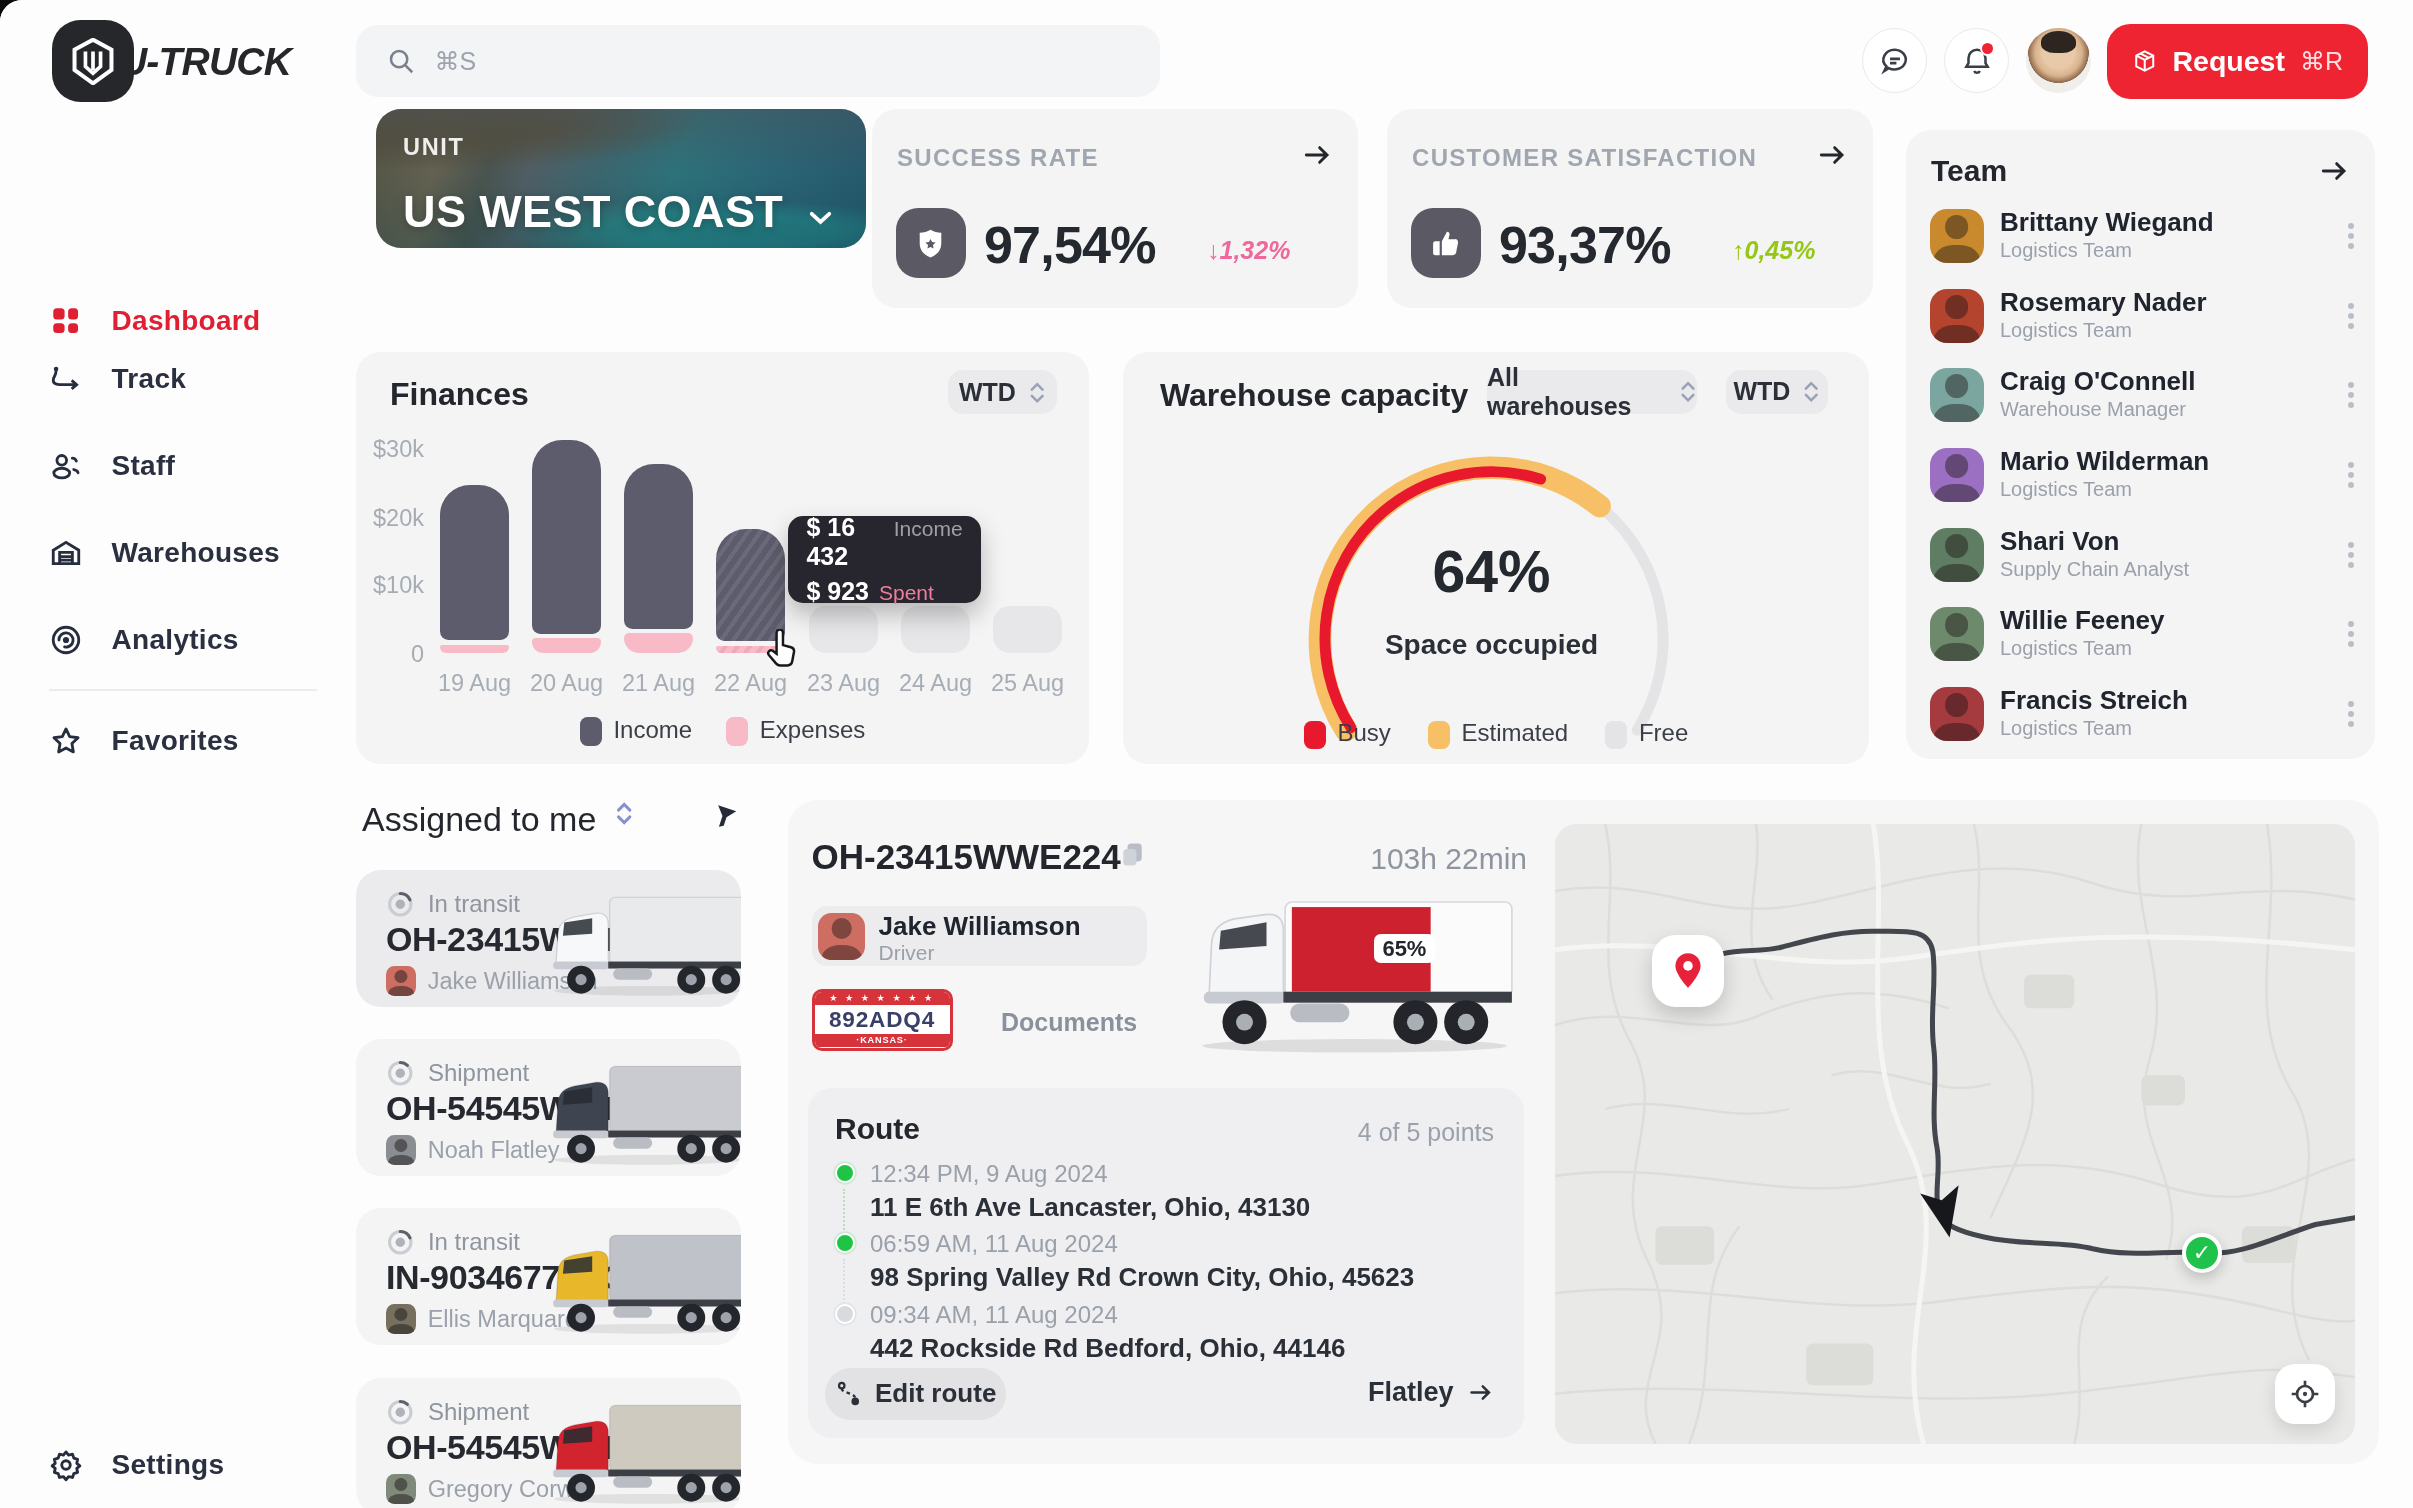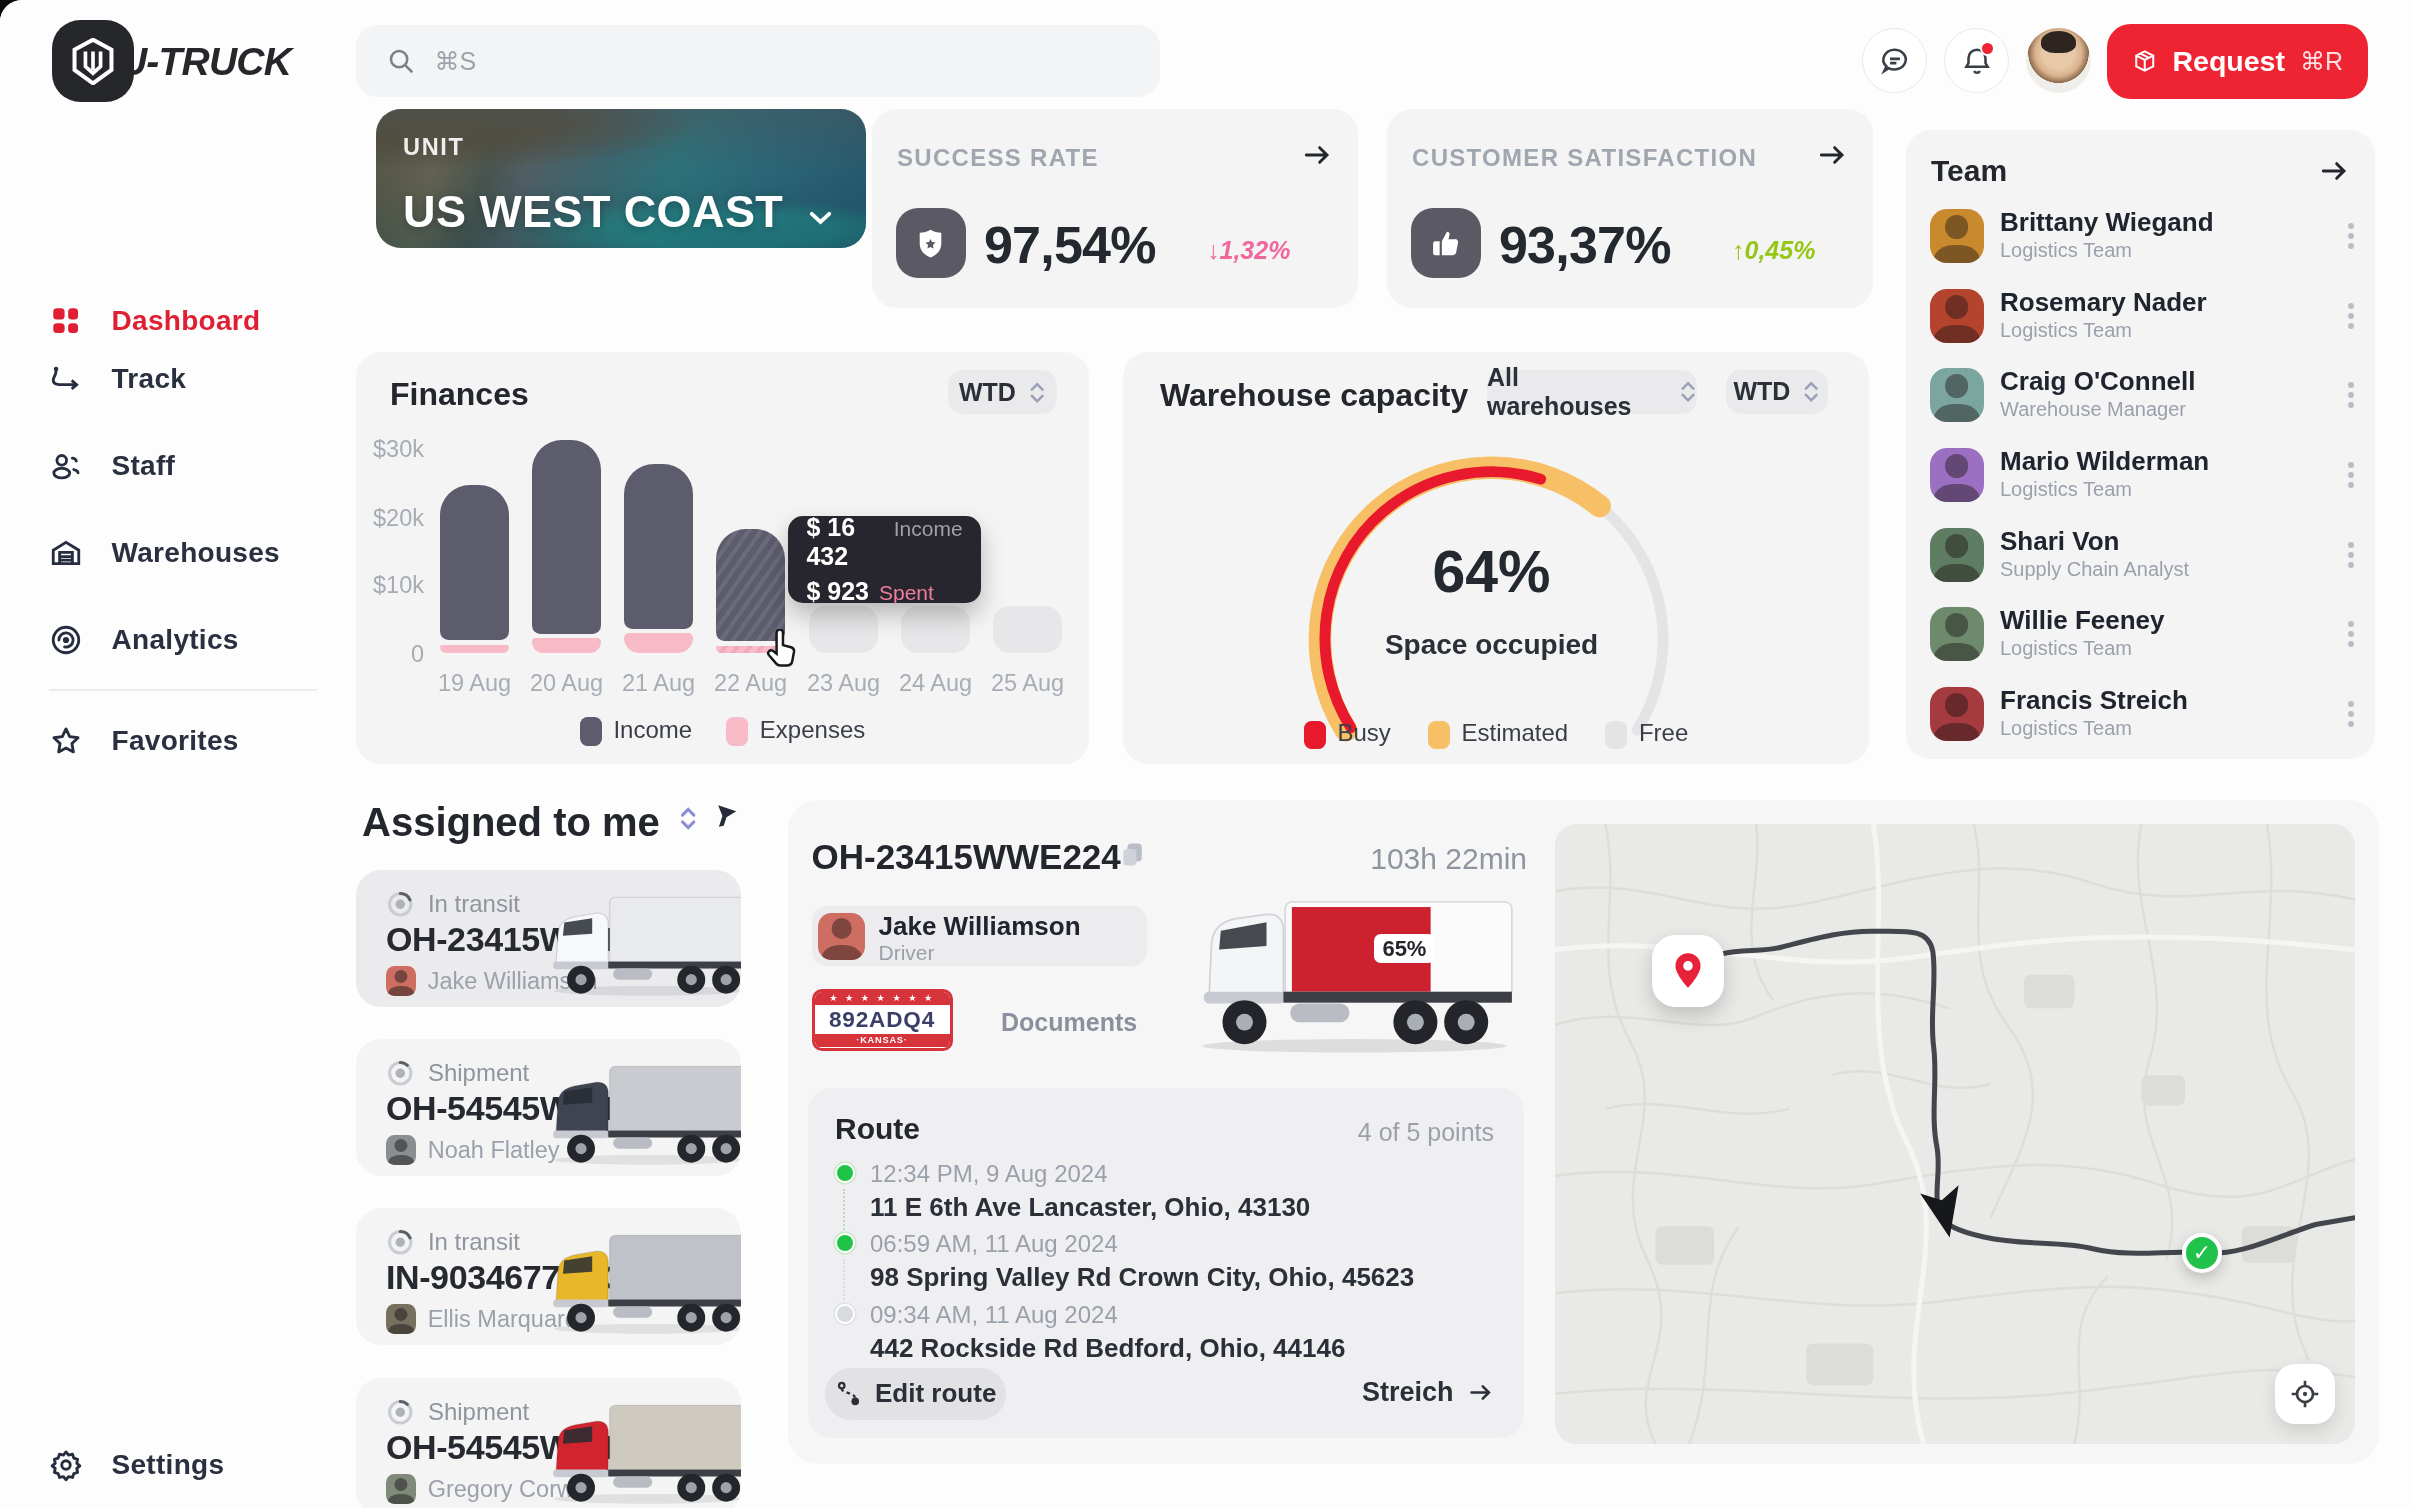--- a/index.html
+++ b/index.html
@@ -98,21 +98,21 @@
   .wh-title { position:absolute; left:37px; top:25px; }
   .wh-pill-all { position:absolute; left:364px; top:17.6px; width:210px; height:44px; }
   .wh-pill-wtd { position:absolute; left:603px; top:17.6px; width:102px; height:44px; }
   .gauge-wrap { position:absolute; left:176px; top:94px; width:385px; height:302px; }
   .g-value { position:absolute; left:0; width:385px; text-align:center; top:92px; font-size:59px; font-weight:800; color:#24282F; }
   .g-caption { position:absolute; left:0; width:385px; text-align:center; top:183px; font-size:28px; font-weight:600; color:#2A2F38; }
   .wh-legend { position:absolute; left:0; right:0; bottom:15px; display:flex; justify-content:center; gap:37px; align-items:center; font-size:24px; color:#3A3F47; }
 
   
   .as-header { position:absolute; left:362px; top:800px; width:381px; height:42px; }
-  .as-title { font-size:40px; font-weight:700; color:#23262C; display:inline-block; }
+  .as-title { font-size:34px; font-weight:400; color:#23262C; display:inline-block; }
   .sort-ico { display:inline-block; margin-left:15px; color:#8A8FD0; vertical-align:5px; }
   .filter-ico { position:absolute; right:5px; top:3.4px; color:#262B38; }
   .as-card { position:absolute; left:356px; width:385px; height:137px; background:#F4F4F5; border-radius:25px; overflow:hidden; cursor:pointer; }
   .as-card.selected { background:#EBEBED; }
   .as-status { position:absolute; left:30px; top:20px; display:flex; align-items:center; gap:13.4px; font-size:24px; color:#8E959E; }
   .as-id { position:absolute; left:30px; top:50px; font-size:34px; font-weight:800; color:#26292F; letter-spacing:-0.4px; }
   .as-driver { position:absolute; left:30px; top:96px; display:flex; align-items:center; gap:11.7px; font-size:23.5px; color:#9AA1AB; }
   .mini-av { width:30px; height:30px; border-radius:8.4px; background:var(--av,#8A8D92); position:relative; overflow:hidden; }
   .mini-av::before{ content:""; position:absolute; left:50%; top:12%; width:44%; height:44%; transform:translateX(-50%); border-radius:50%; background:rgba(30,25,25,.5); }
   .mini-av::after{ content:""; position:absolute; left:50%; bottom:-28%; width:86%; height:60%; transform:translateX(-50%); border-radius:45%; background:rgba(30,25,25,.5); }
@@ -729,21 +729,21 @@
 
       <div class="edit-btn">
         <svg width="27" height="27" viewBox="0 0 24 24" fill="none" stroke="#2A2F38" stroke-width="2">
             <circle cx="6" cy="5" r="2.4"></circle>
             <circle cx="18" cy="19" r="2.4" fill="#2A2F38"></circle>
             <path d="M6 7.5 C6 12 18 11 18 16.5" stroke-dasharray="3 3"></path>
           </svg>
         <span>Edit route</span>
       </div>
       <div class="details-link">
-        <span>Streich</span>
+        <span>Flatley</span>
         <svg width="27" height="27" viewBox="0 0 24 24" fill="none" stroke="#2A2F38" stroke-width="2.2" stroke-linecap="round">
             <path d="M4 12 H19 M14 6.5 L19.5 12 L14 17.5"></path>
           </svg>
       </div>
     </div>
 
     <div class="map">
       <svg width="800" height="620" viewBox="0 0 955 740">
         <rect width="955" height="740" fill="#E9E9E7"></rect>
         <g stroke="#DDDDDA" stroke-width="3" fill="none">

